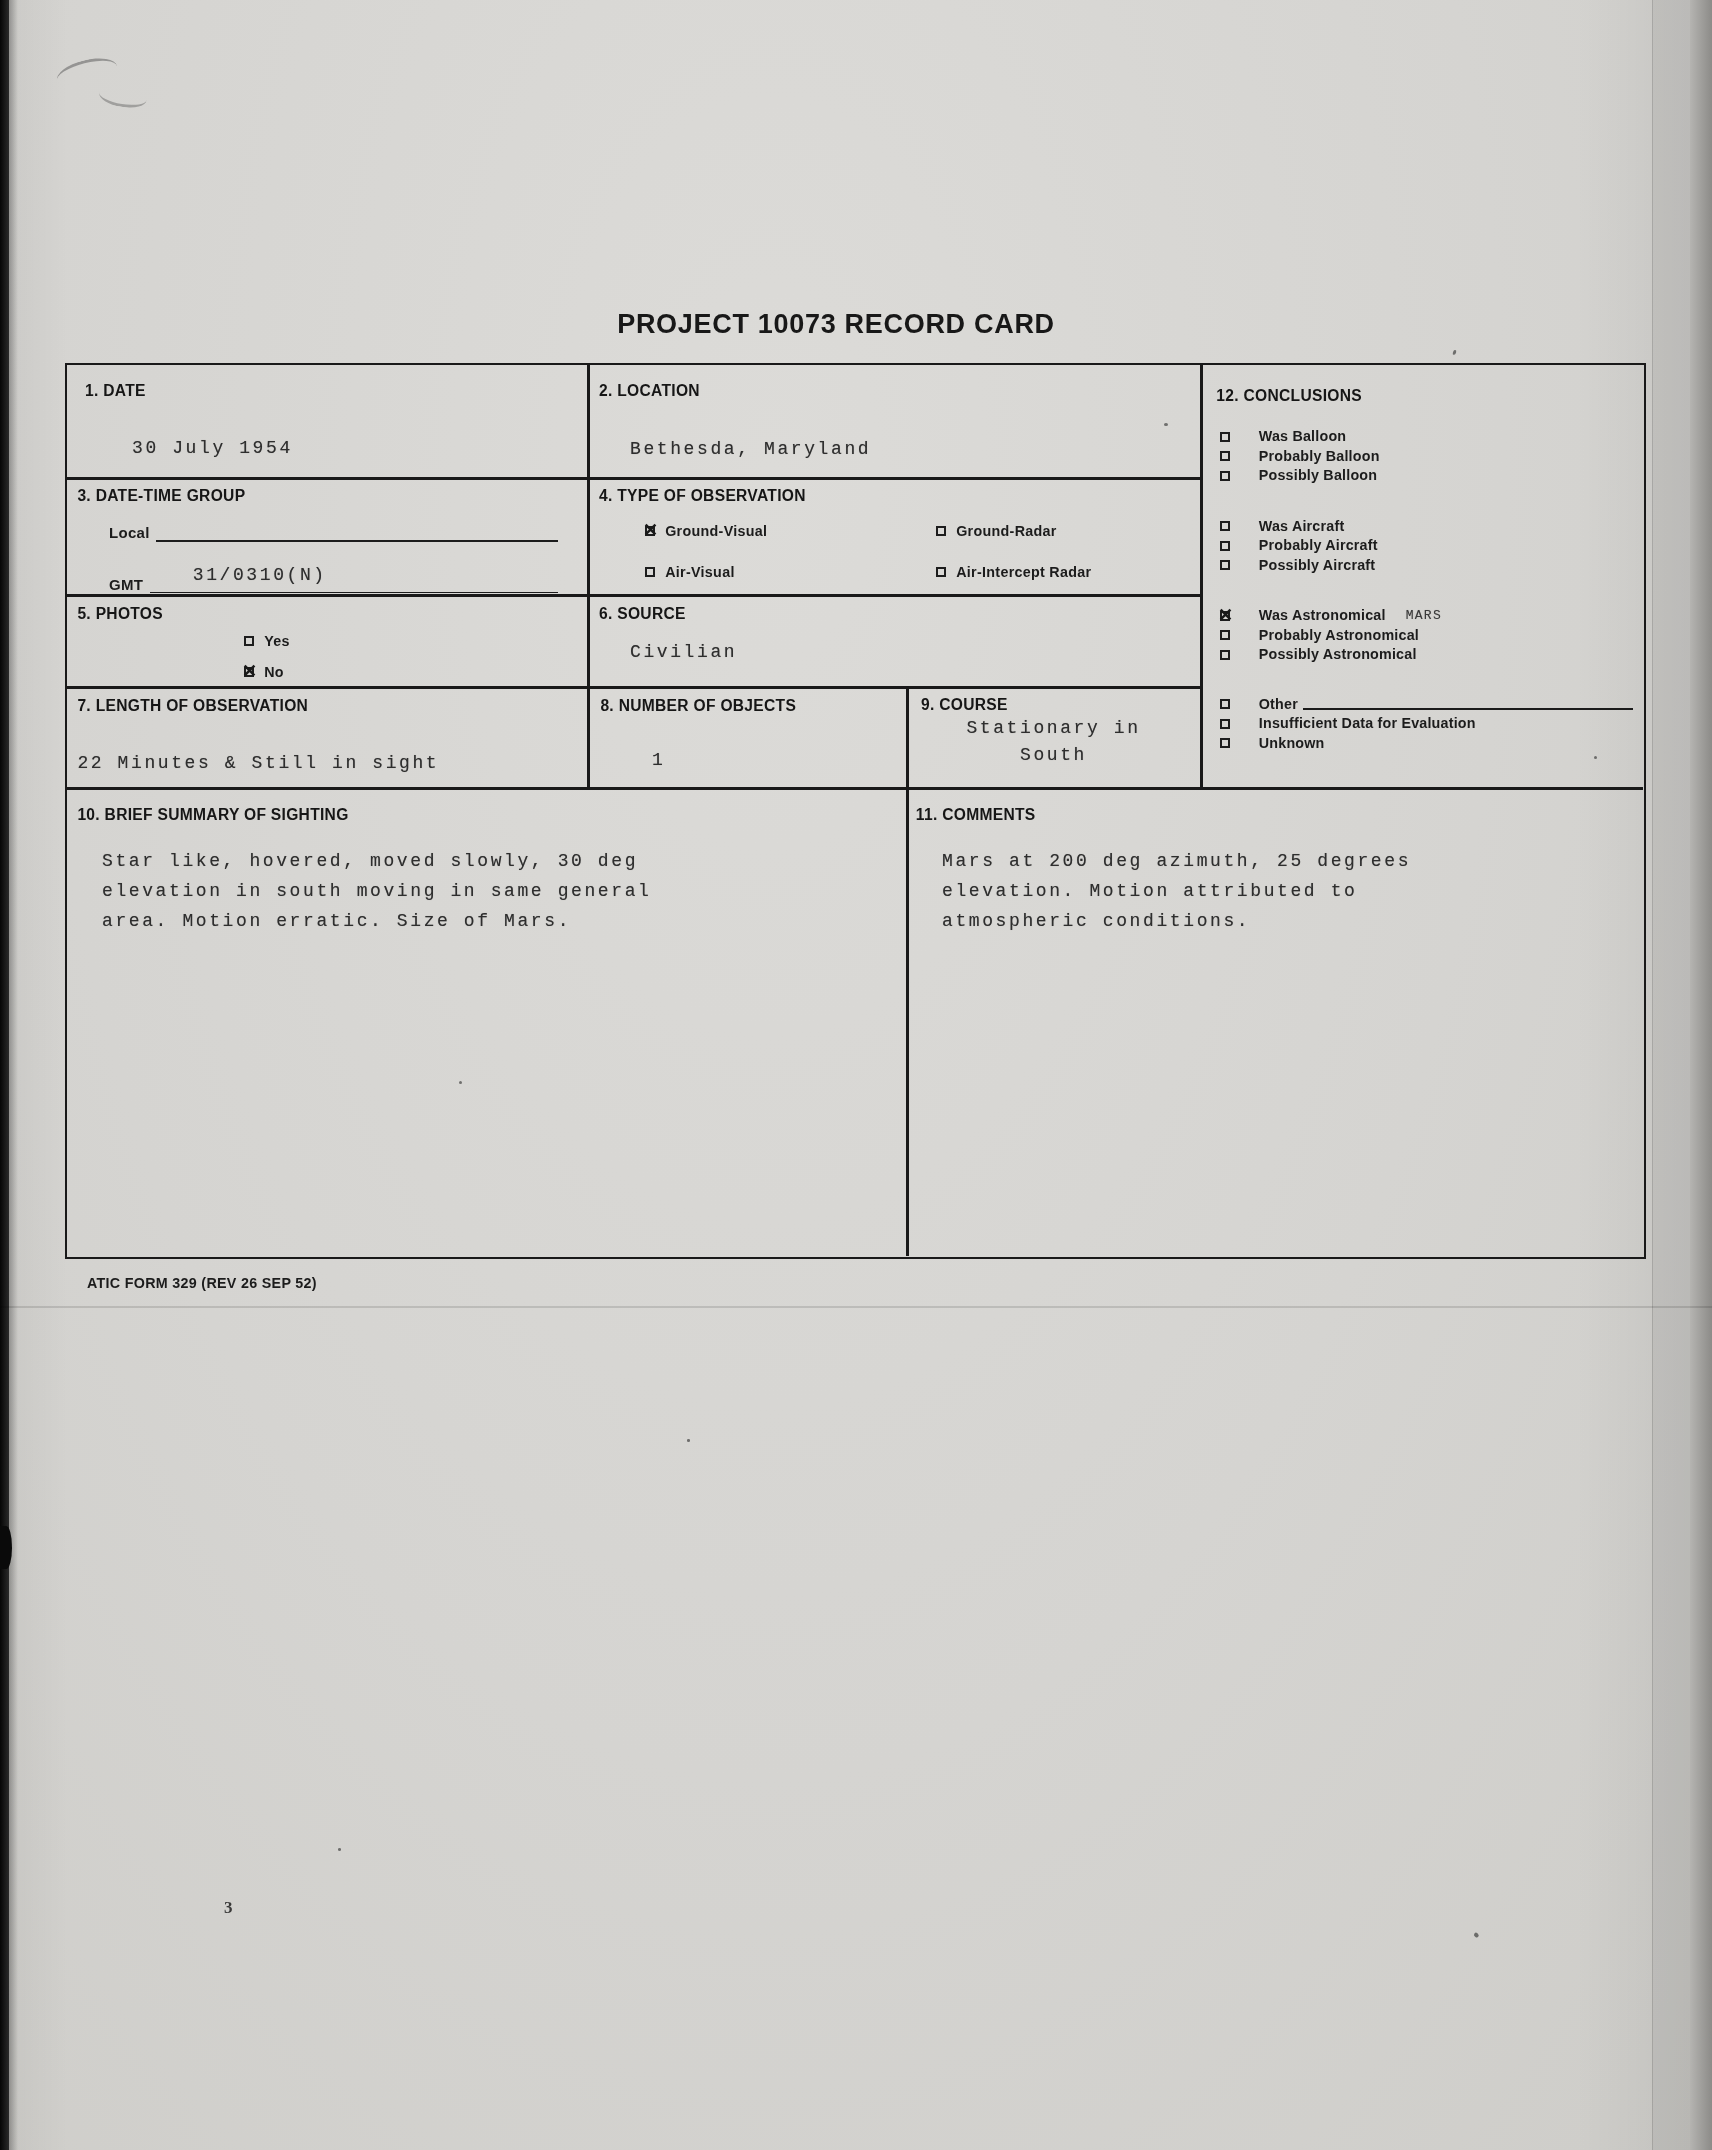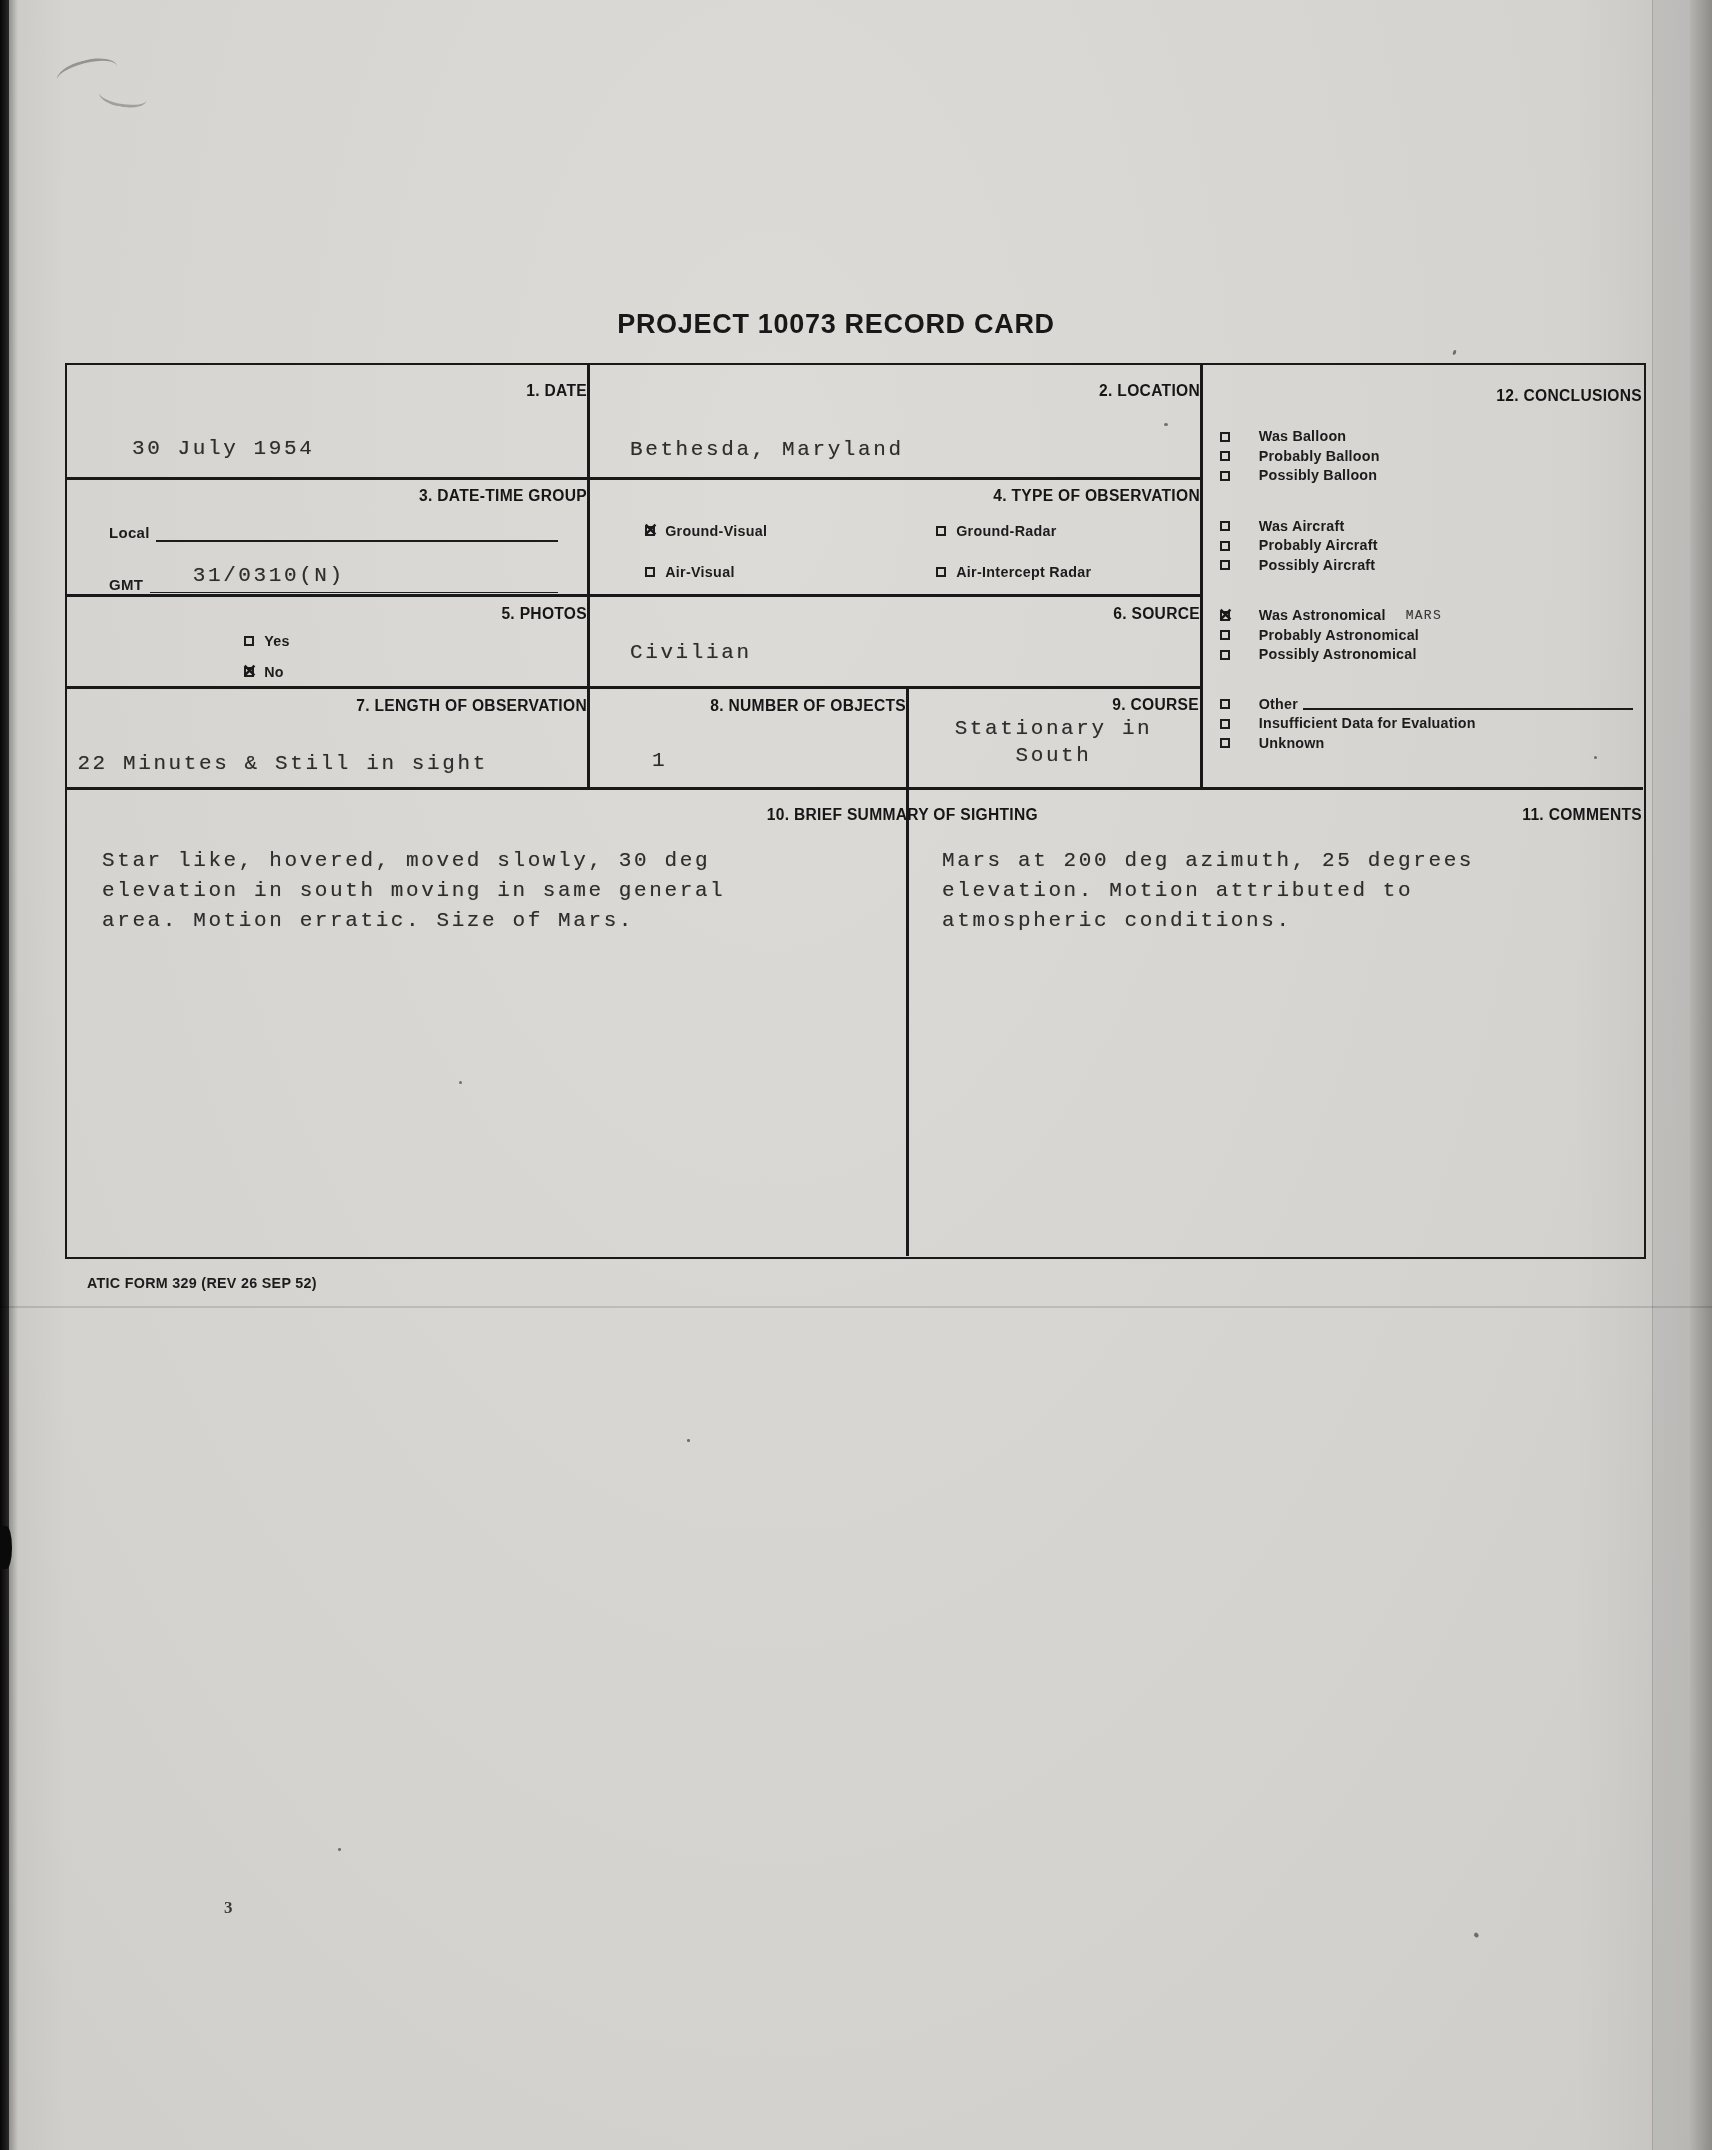--- a/index.html
+++ b/index.html
@@ -49,24 +49,24 @@
   .c-concl   { left:1135px; top:0;     width:440px;  height:528px; }
   .c-dtg     { left:0;      top:114px; width:520px;  height:114px; }
   .c-type    { left:523px;  top:114px; width:610px;  height:114px; }
   .c-photos  { left:0;      top:232px; width:520px;  height:90px; }
   .c-source  { left:523px;  top:232px; width:610px;  height:90px; }
   .c-length  { left:0;      top:324px; width:520px;  height:98px; }
   .c-number  { left:523px;  top:324px; width:316px;  height:98px; }
   .c-course  { left:841px; top:324px; width:291px;  height:98px; }
   .c-summary { left:0;      top:425px; width:971px; height:466px; }
   .c-comment { left:841px; top:425px; width:734px; height:466px; }
-  .label { font:700 15.6px/18px "Liberation Sans", sans-serif; letter-spacing:0.3px; color:#161616;text-align:right; }
+  .label { font:700 15.6px/18px "Liberation Sans", sans-serif; letter-spacing:0.3px; color:#161616; }
   .pt26 { padding-top:17px; } .pt12 { padding-top:7.8px; } .pt24 { padding-top:15.6px; }
   .pl28 { padding-left:18px; } .pl16 { padding-left:10.4px; } .pl14 { padding-left:9px; } .pl20 { padding-left:13px; } .pl12 { padding-left:7.8px; } .pl22 { padding-left:14.3px; }
-  .typed { font-family:"Liberation Mono", monospace; font-size:21px; line-height:29px;
+  .typed { font-family:"Liberation Mono", monospace; font-size:18px; line-height:29px;
            letter-spacing:2.6px; color:#2e2e2e; text-shadow:0 0 0.7px rgba(0,0,0,.35); }
   .typed-block { white-space:pre-line; }
   .v-date   { margin:34px 0 0 65px; }
   .v-loc    { margin:35px 0 0 40px; }
   .v-source { margin:15.6px 0 0 40px; }
   .v-length { margin:34px 0 0 10.4px; }
   .v-number { margin:31px 0 0 62px; }
   .v-course { margin-top:1.3px; text-align:center; line-height:27px; }
   .v-sum    { margin:22px 26px 0 35px; line-height:30px; }
   .v-com    { margin:22px 19.5px 0 34px; line-height:30px; }

